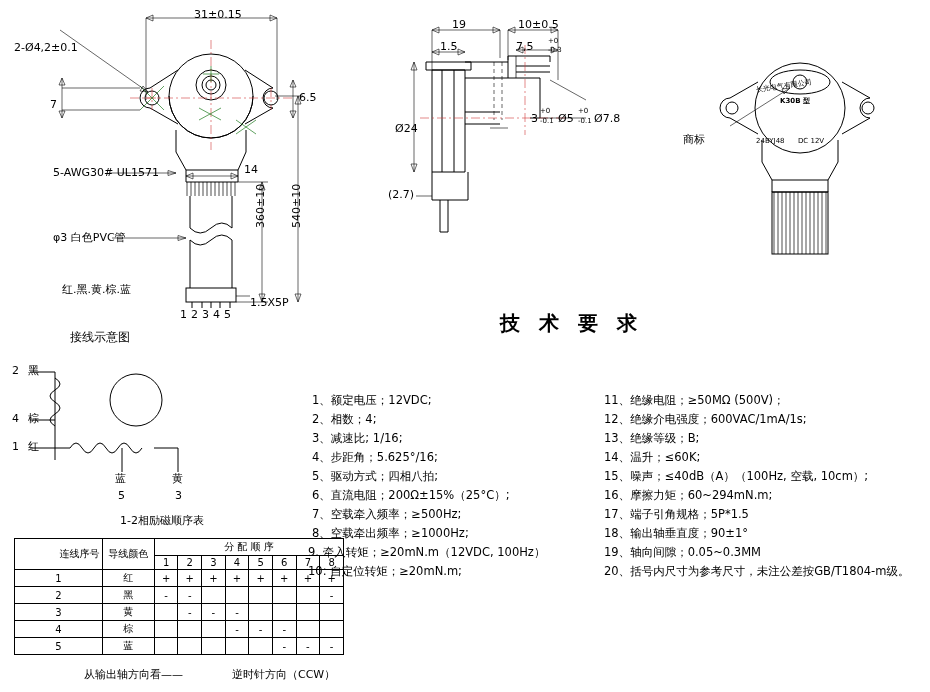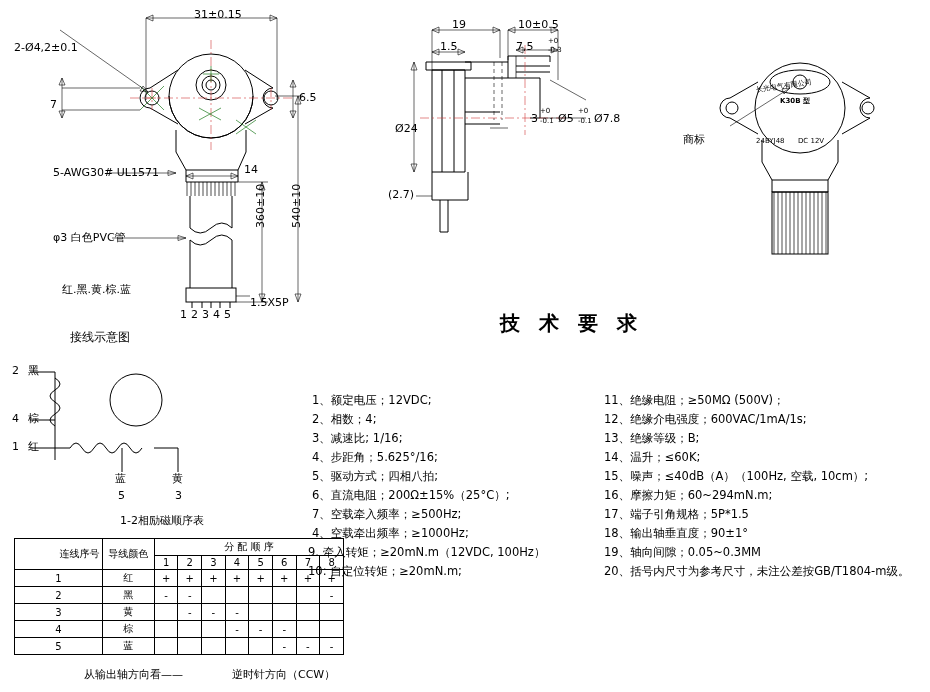--- a/index.html
+++ b/index.html
@@ -284,21 +284,21 @@
 
 <div class="title-req cn" style="left:500px;top:310px;">技 术 要 求</div>
 
 <div class="spec cn" style="left:312px;top:345px;">1、额定电压；12VDC;</div>
 <div class="spec cn" style="left:312px;top:364px;">2、相数；4;</div>
 <div class="spec cn" style="left:312px;top:383px;">3、减速比; 1/16;</div>
 <div class="spec cn" style="left:312px;top:402px;">4、步距角；5.625°/16;</div>
 <div class="spec cn" style="left:312px;top:421px;">5、驱动方式；四相八拍;</div>
 <div class="spec cn" style="left:312px;top:440px;">6、直流电阻；200Ω±15%（25°C）;</div>
 <div class="spec cn" style="left:312px;top:459px;">7、空载牵入频率；≥500Hz;</div>
-<div class="spec cn" style="left:312px;top:478px;">4、空载牵出频率；≥1000Hz;</div>
+<div class="spec cn" style="left:312px;top:478px;">8、空载牵出频率；≥1000Hz;</div>
 <div class="spec cn" style="left:308px;top:497px;">9. 牵入转矩；≥20mN.m（12VDC, 100Hz）</div>
 <div class="spec cn" style="left:308px;top:516px;">10: 自定位转矩；≥20mN.m;</div>
 
 <div class="spec cn" style="left:604px;top:345px;">11、绝缘电阻；≥50MΩ (500V)；</div>
 <div class="spec cn" style="left:604px;top:364px;">12、绝缘介电强度；600VAC/1mA/1s;</div>
 <div class="spec cn" style="left:604px;top:383px;">13、绝缘等级；B;</div>
 <div class="spec cn" style="left:604px;top:402px;">14、温升；≤60K;</div>
 <div class="spec cn" style="left:604px;top:421px;">15、噪声；≤40dB（A）（100Hz, 空载, 10cm）;</div>
 <div class="spec cn" style="left:604px;top:440px;">16、摩擦力矩；60~294mN.m;</div>
 <div class="spec cn" style="left:604px;top:459px;">17、端子引角规格；5P*1.5</div>

